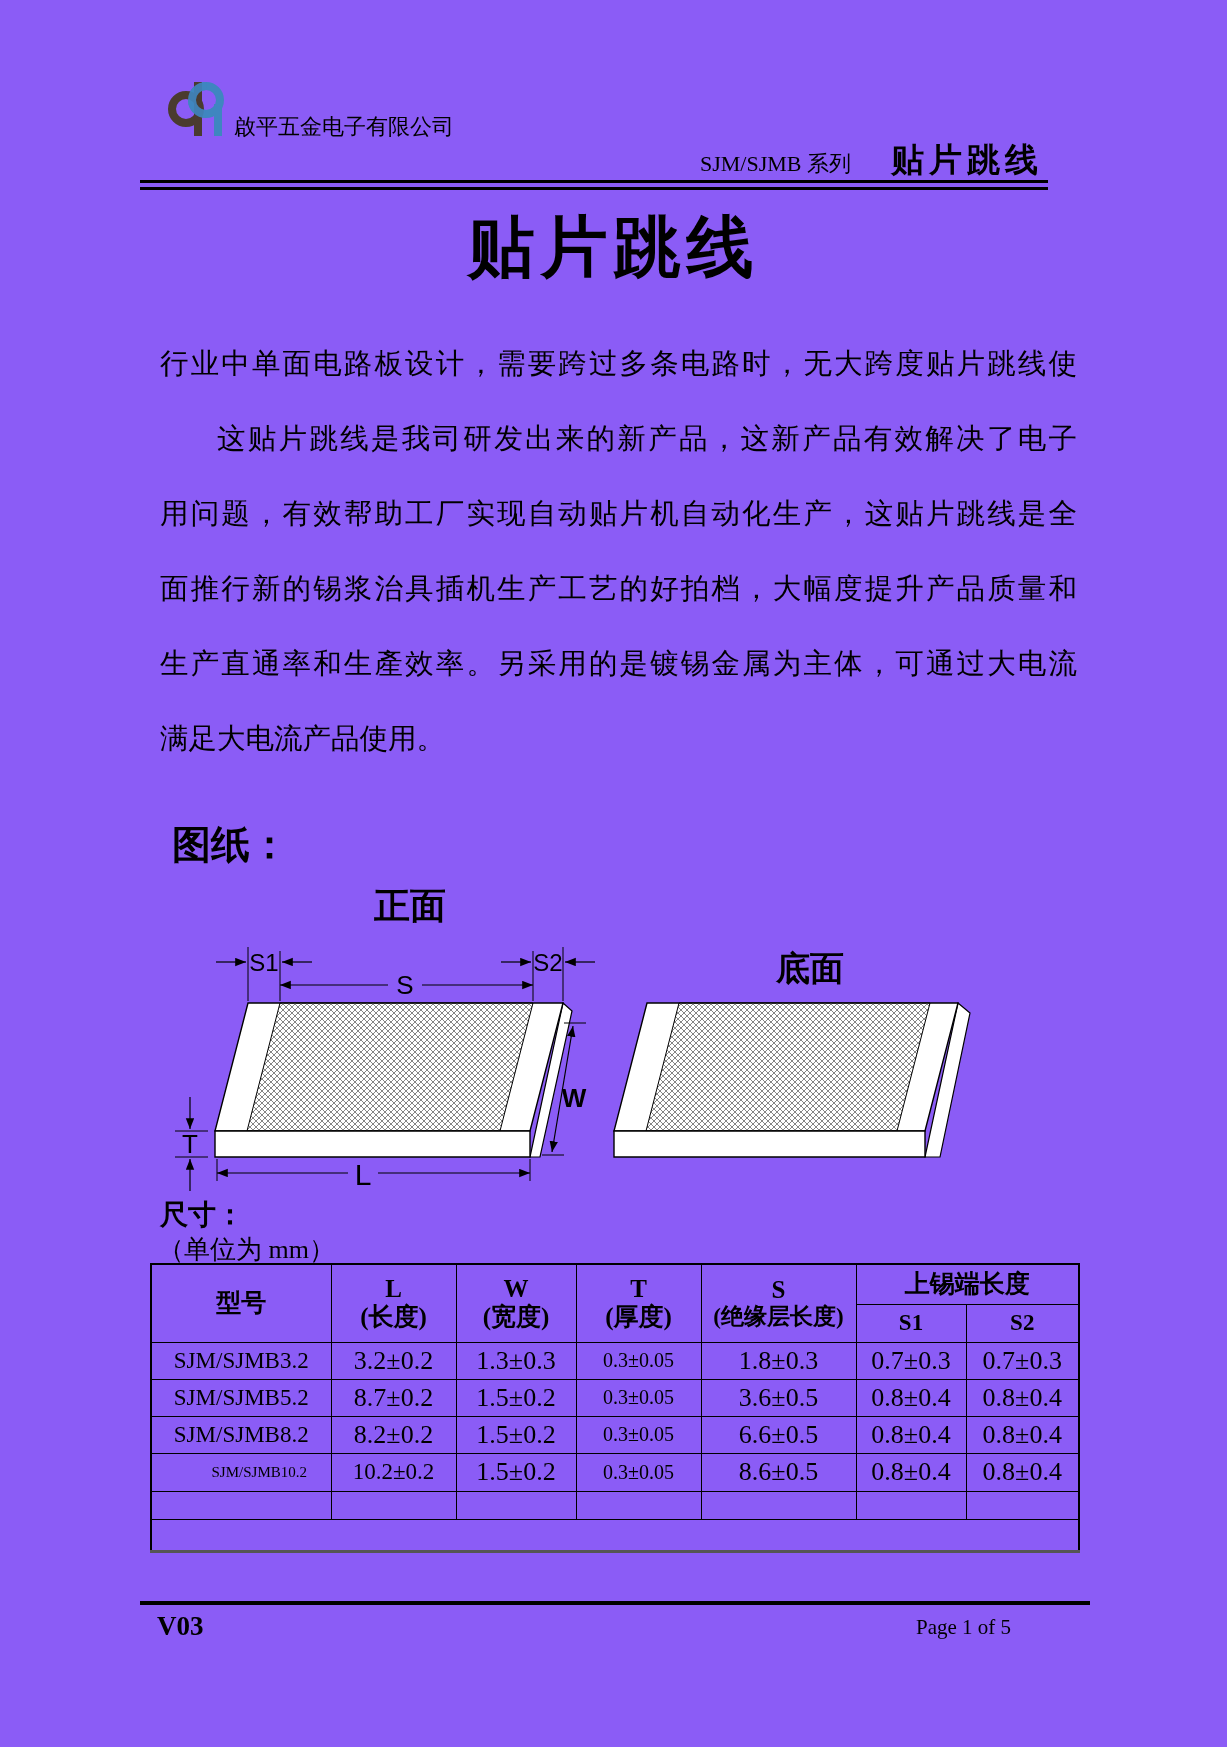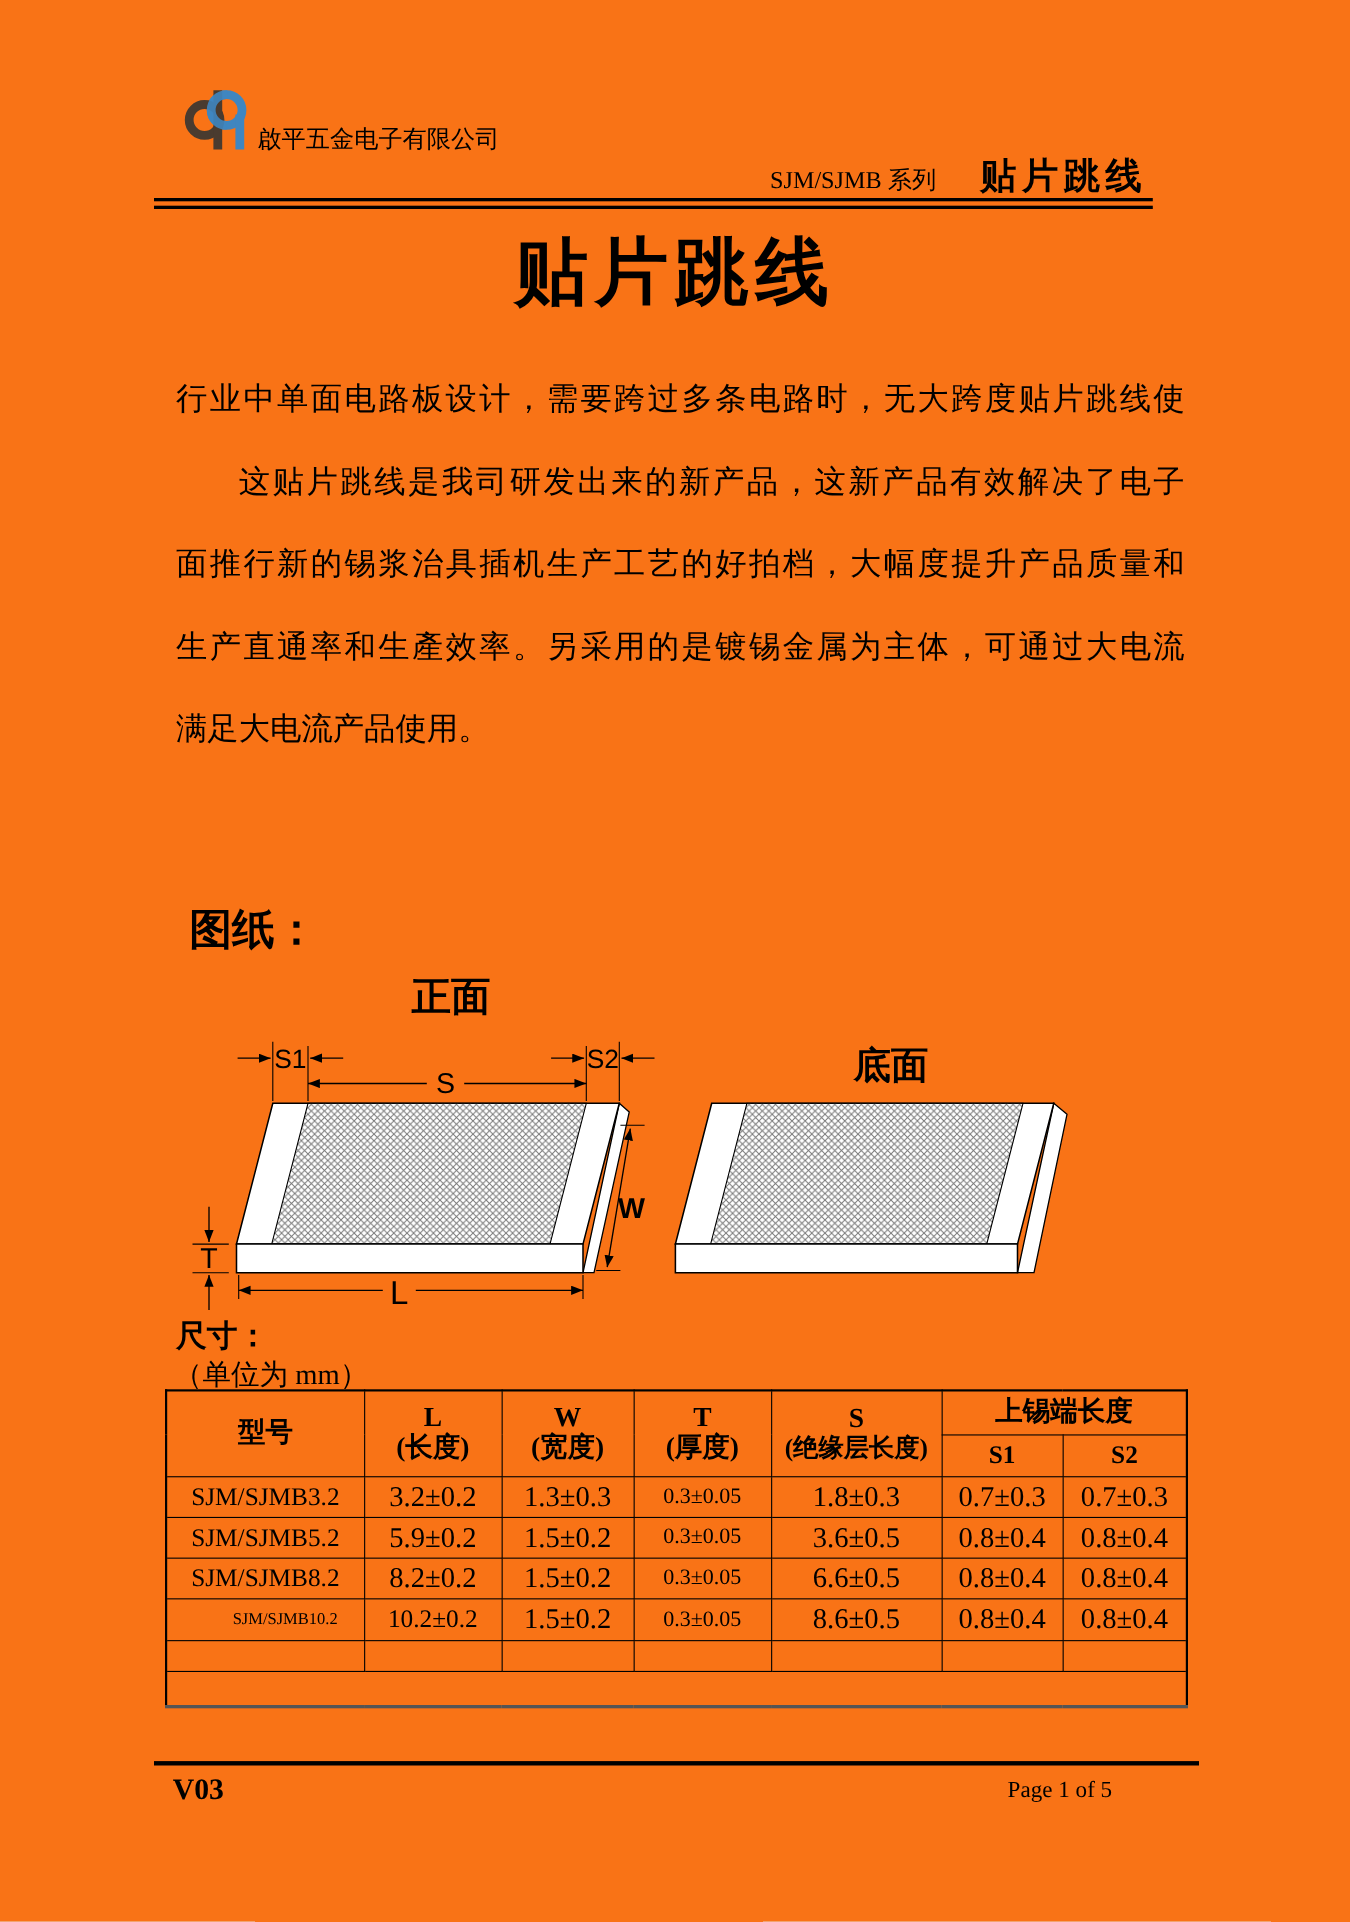--- a/index.html
+++ b/index.html
@@ -1,16 +1,16 @@
 <!DOCTYPE html>
 <html><head>
 <meta charset="utf-8">
 <style>
   html,body { margin:0; padding:0; background:#e8e8e8; }
-  .page { position:relative; width:1227px; height:1747px; background:#f97316;
+  .page { position:relative; width:1227px; height:1747px; background:#8b5cf6;
           font-family:"Liberation Serif", serif; color:#000; overflow:hidden; margin:0 auto; }
   .abs { position:absolute; }
   .sans { font-family:"Liberation Sans", sans-serif; }
 
   
   .company-cn { left:234px; top:112px; font-size:22px; }
   .company-en { left:155px; top:144px; font-size:25px; }
   .series     { left:700px; top:149px; font-size:22px; }
   .product    { left:891px; top:138px; font-size:33px; font-weight:bold; letter-spacing:5px; }
   .header-rule { left:140px; top:180px; width:908px; height:4px;
@@ -74,20 +74,21 @@
   <div class="abs sans company-cn">啟平五金电子有限公司</div>
   <div class="abs series">SJM/SJMB 系列</div>
   <div class="abs sans product">贴片跳线</div>
   <div class="abs header-rule"></div>
 
   <div class="abs sans doc-title">贴片跳线</div>
 
   <div class="abs intro">
     <div class="intro-line">行业中单面电路板设计，需要跨过多条电路时，无大跨度贴片跳线使</div>
     <div class="intro-line first">这贴片跳线是我司研发出来的新产品，这新产品有效解决了电子</div>
+    <div class="intro-line">用问题，有效帮助工厂实现自动贴片机自动化生产，这贴片跳线是全</div>
     <div class="intro-line">面推行新的锡浆治具插机生产工艺的好拍档，大幅度提升产品质量和</div>
     <div class="intro-line">生产直通率和生產效率。另采用的是镀锡金属为主体，可通过大电流</div>
     <div class="intro-line last">满足大电流产品使用。</div>
   </div>
 
   <div class="abs sans drawing-heading">图纸：</div>
   <div class="abs front-label">正面</div>
   <div class="abs bottom-label">底面</div>
 
   <div class="abs" style="left:160px; top:935px;">
@@ -199,21 +200,21 @@
         <td class="cell-model">SJM/SJMB3.2</td>
         <td class="cell-val">3.2±0.2</td>
         <td class="cell-val">1.3±0.3</td>
         <td class="cell-t">0.3±0.05</td>
         <td class="cell-val">1.8±0.3</td>
         <td class="cell-val">0.7±0.3</td>
         <td class="cell-val">0.7±0.3</td>
       </tr>
       <tr style="height:37px">
         <td class="cell-model">SJM/SJMB5.2</td>
-        <td class="cell-val">5.9±0.2</td>
+        <td class="cell-val">8.7±0.2</td>
         <td class="cell-val">1.5±0.2</td>
         <td class="cell-t">0.3±0.05</td>
         <td class="cell-val">3.6±0.5</td>
         <td class="cell-val">0.8±0.4</td>
         <td class="cell-val">0.8±0.4</td>
       </tr>
       <tr style="height:37px">
         <td class="cell-model">SJM/SJMB8.2</td>
         <td class="cell-val">8.2±0.2</td>
         <td class="cell-val">1.5±0.2</td>

